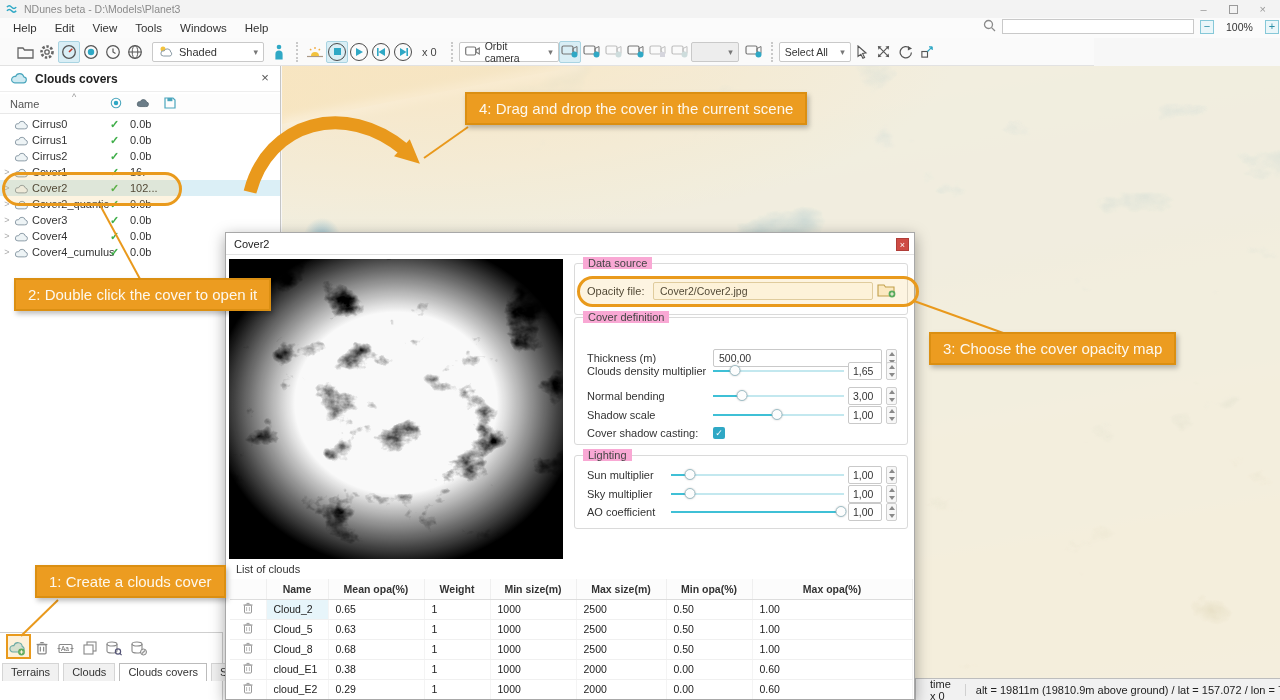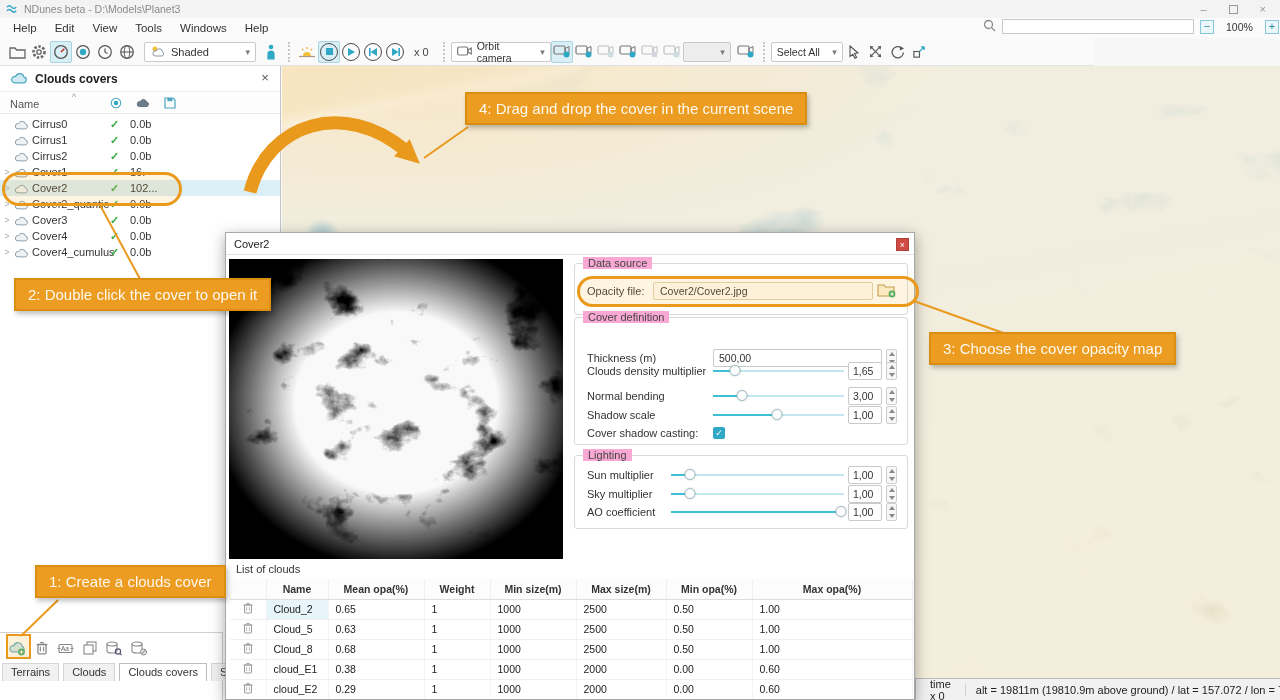--- a/index.html
+++ b/index.html
@@ -10,21 +10,21 @@
   #titlebar { position:absolute; left:0; top:0; width:1280px; height:18px; background:#f3f3f3; display:flex; align-items:center; padding-left:6px; color:#8a8a8a; font-size:10.5px; }
   #titlebar .wbtns { margin-left:auto; display:flex; gap:22px; padding-right:14px; color:#9a9a9a; font-size:11px; align-items:center; }
   .wmax { width:9px; height:9px; border:1px solid #9a9a9a; display:inline-block; }
   #menubar { position:absolute; left:0; top:18px; width:1280px; height:20px; background:#fbfbfb; display:flex; align-items:center; padding-left:4px; }
   #menubar .menu { padding:2px 9px; color:#333; font-size:11.5px; }
   #searchwrap { position:absolute; left:983px; top:1px; display:flex; align-items:center; gap:6px; }
   #search-input { width:192px; height:15px; border:1px solid #c9c9c9; background:#fff; font-size:10px; padding:0 4px; }
   .zoombtn { width:14px; height:14px; background:#eaf6f9; border:1px solid #86c8d8; color:#2a8ea6; display:flex; align-items:center; justify-content:center; font-size:11px; line-height:1; }
   #zoomlevel { font-size:10.5px; color:#333; padding:0 6px; }
 
-  #toolbar { position:absolute; left:0; top:38px; width:1094px; height:28px; background:#fafafa; border-bottom:1px solid #e2e2e2; display:flex; align-items:center; padding-left:6px; }
+  #toolbar { position:absolute; left:0; top:38px; width:1094px; height:28px; background:#fafafa; border-bottom:1px solid #e2e2e2; display:flex; align-items:center; padding-left:14px; }
   .tbtn { width:22px; height:22px; display:flex; align-items:center; justify-content:center; border-radius:2px; }
   .tbtn.active { background:#d9eef5; border:1px solid #a9d4e2; }
   .sep { align-self:center; height:20px; border-left:2px dotted #c9c9c9; margin:0 6px; }
   .dd { height:20px; background:#fff; border:1px solid #c9c9c9; border-radius:2px; display:flex; align-items:center; padding:0 5px; gap:5px; font-size:11px; color:#333; }
   .dd .caret { margin-left:auto; color:#777; font-size:9px; }
   .speedtxt { font-size:11px; color:#444; margin:0 8px; }
   .circbtn { width:18px; height:18px; border:1.4px solid #4a4a4a; border-radius:50%; display:flex; align-items:center; justify-content:center; }
 
   
   #leftpanel { position:absolute; left:0; top:66px; width:281px; height:634px; background:#fff; border-right:1px solid #c5c5c5; }

